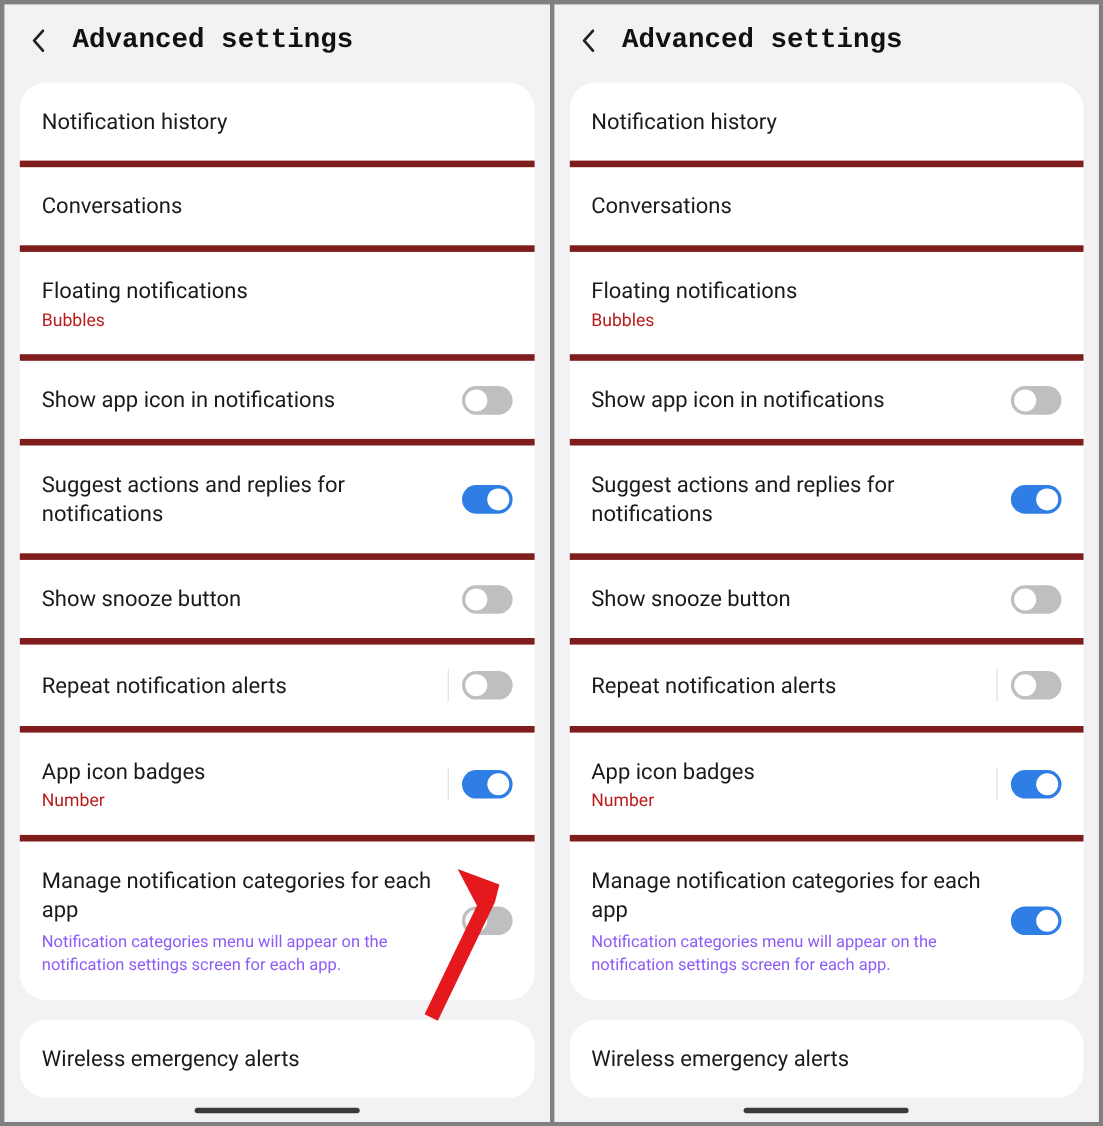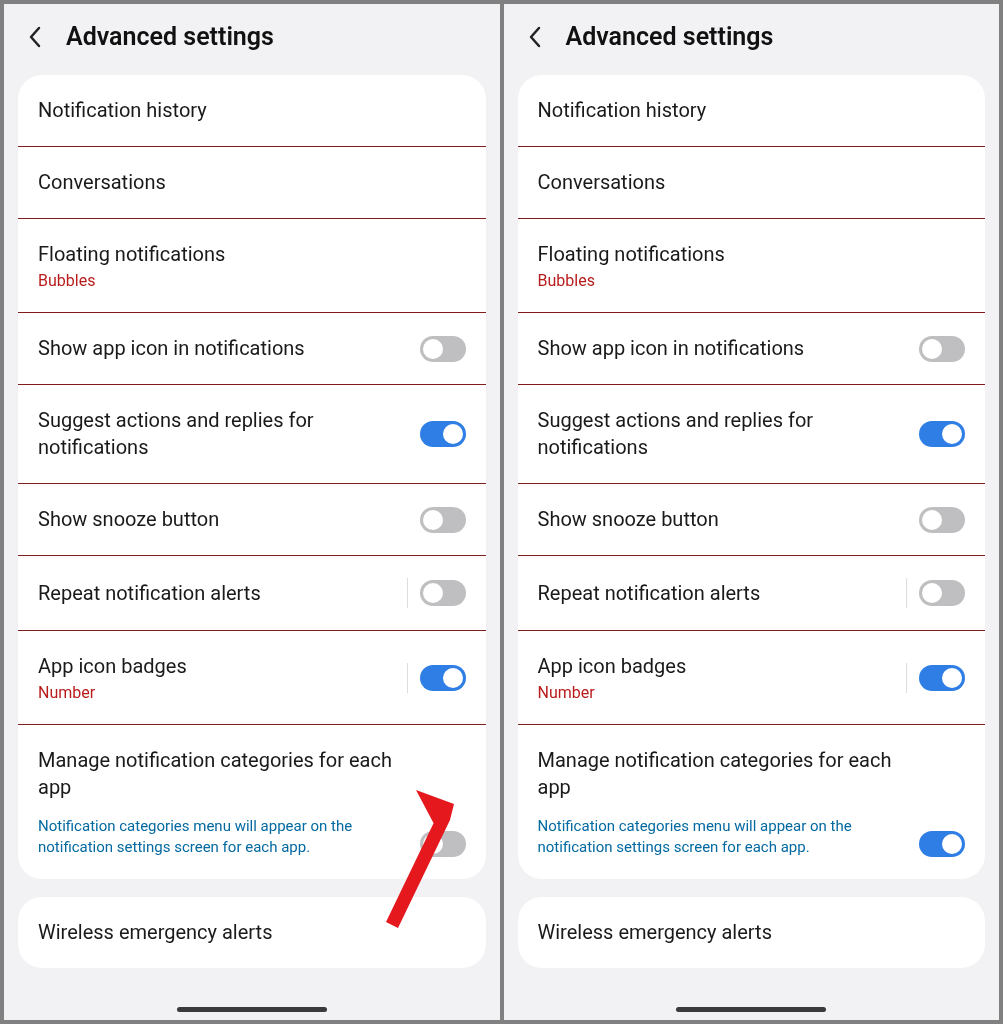--- a/index.html
+++ b/index.html
@@ -31,55 +31,56 @@
     display: flex;
     align-items: center;
     justify-content: center;
     cursor: pointer;
   }
   .back-btn svg { width: 14px; height: 22px; }
   .title {
     font-size: 25px;
     font-weight: 600;
     color: #111;
+    font-family: Liberation Mono, monospace;
   }
   .card {
     background: #fff;
     border-radius: 24px;
     margin: 0 14px 18px 14px;
   }
   .row {
     display: flex;
     align-items: center;
     padding: 22px 20px;
-    border-bottom: 1px solid #7f1d1d;
+    border-bottom: 6px solid #7f1d1d;
     min-height: 60px;
   }
-  .row:last-child { border-bottom: none; align-items: flex-end; }
+  .row:last-child { border-bottom: none; }
   .row-text {
     flex: 1;
     display: flex;
     flex-direction: column;
     gap: 3px;
   }
   .row-label {
     font-size: 20px;
     color: #1a1a1a;
     line-height: 1.35;
   }
   .row-sub {
     font-size: 16px;
     color: #b91c1c;
     line-height: 1.2;
   }
   .row-desc {
     font-size: 15px;
-    color: #0369a1;
+    color: #8b5cf6;
     line-height: 1.35;
-    margin-top: 12px;
+    margin-top: 2px;
     padding-right: 6px;
   }
   .v-div {
     width: 1px;
     height: 30px;
     background: #ddd;
     margin: 0 12px 0 6px;
   }
   .toggle {
     width: 46px;

